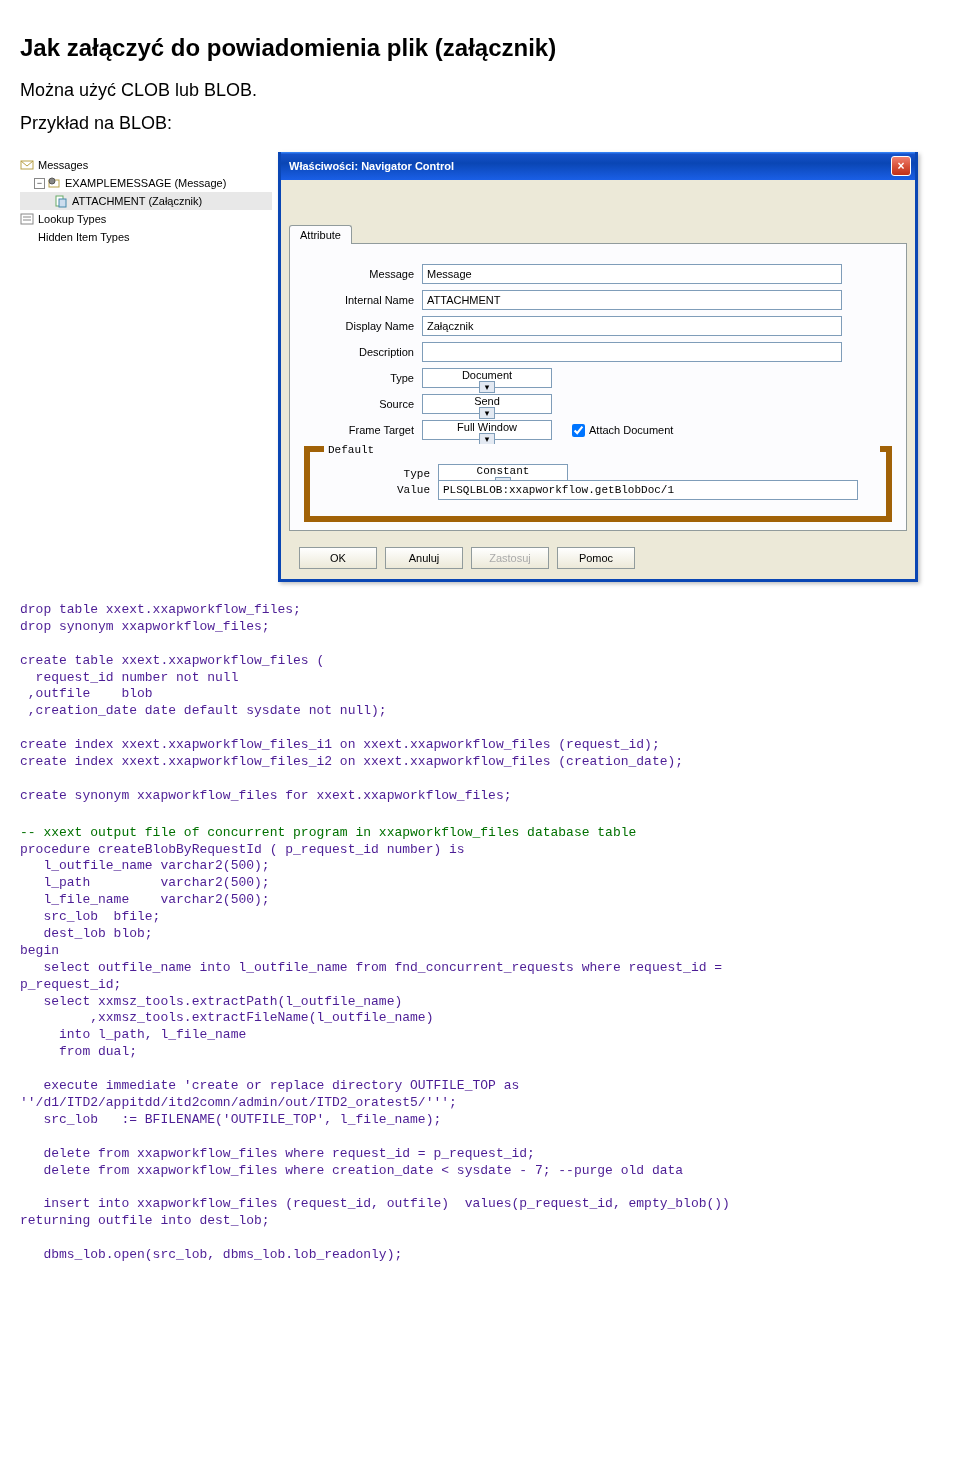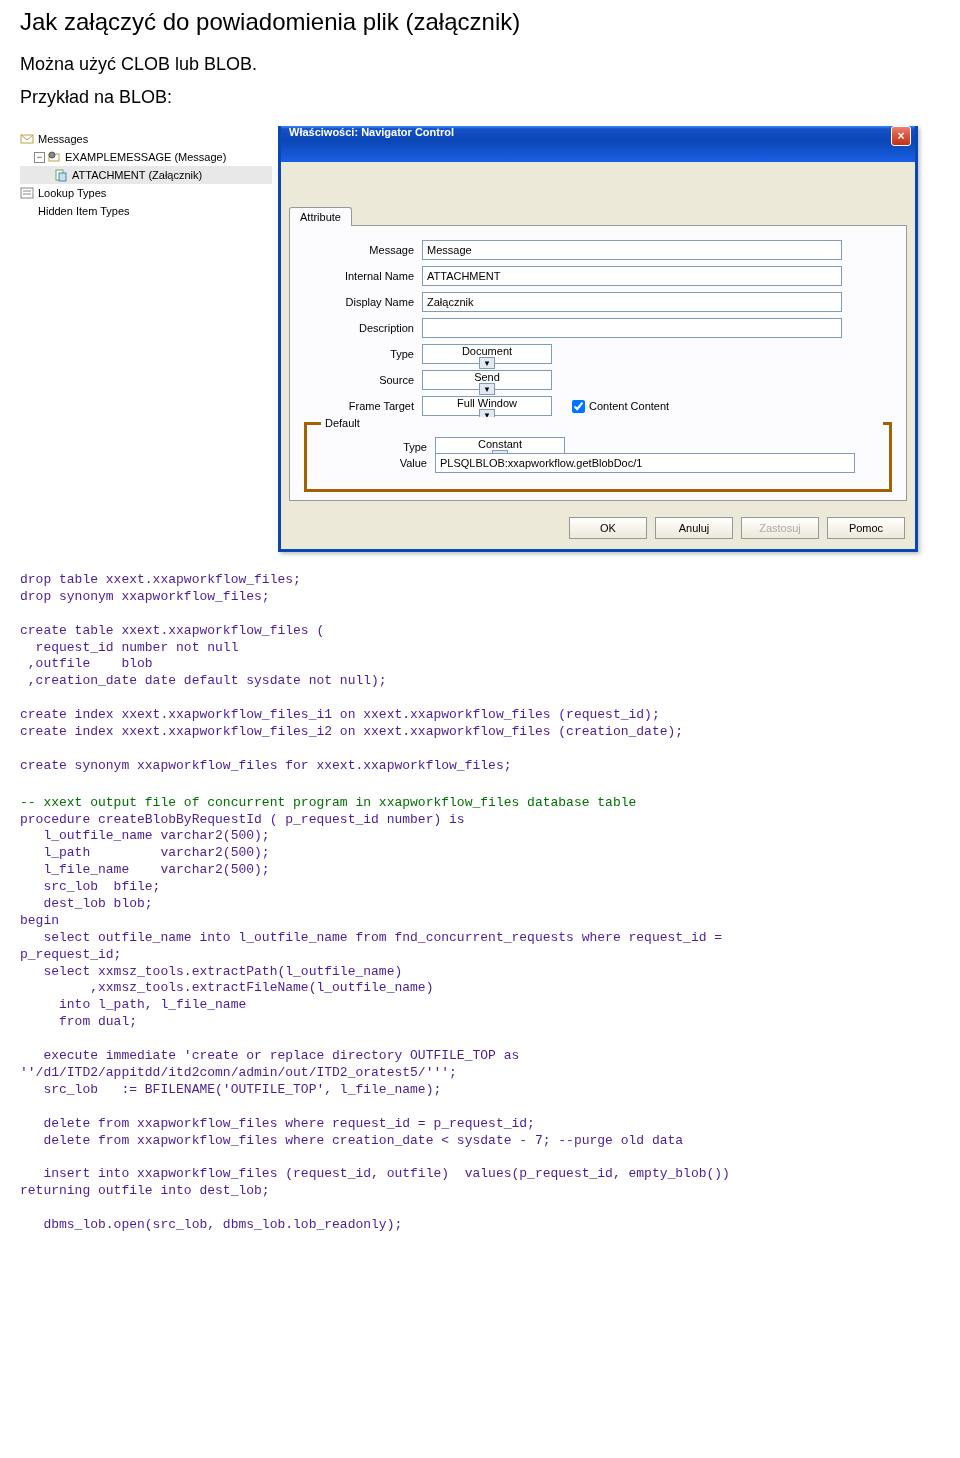--- a/index.html
+++ b/index.html
@@ -5,22 +5,23 @@
   * { box-sizing: border-box; margin: 0; padding: 0; }
   body {
     font-family: Arial, sans-serif;
     font-size: 13px;
     background: #fff;
     width: 960px;
     padding: 8px 20px;
   }
   h1 {
     font-size: 24px;
-    font-weight: normal;
+    font-weight: bold;
     margin-bottom: 18px;
+    margin-top: 26px;
   }
   .intro { font-size: 18px; margin-bottom: 12px; }
   .sub   { font-size: 18px; margin-bottom: 18px; }
 
   
   .ui-row { display: flex; gap: 6px; }
 
   
   .tree {
     font-family: Tahoma, Arial, sans-serif;
@@ -41,26 +42,26 @@
   .dialog {
     font-family: Tahoma, Arial, sans-serif;
     font-size: 11px;
     width: 640px;
     border: 3px solid #0a46b4;
     border-top: none;
     background: #ece9d8;
     box-shadow: 2px 2px 4px rgba(0,0,0,0.25);
   }
   .titlebar {
-    height: 36px;
+    height: 28px;
     background: linear-gradient(to bottom, #3a8cff 0%, #1551c9 8%, #0a46b4 40%, #1a5fe6 100%);
     color: #fff;
     font-weight: bold;
     display: flex;
-    align-items: flex-start;
+    align-items: center;
     padding: 0 4px 0 8px;
   }
   .titlebar .title { flex: 1; }
   .close-btn {
     width: 20px; height: 20px;
     background: linear-gradient(#f08070,#d8533a,#c03018);
     border: 1px solid #fff;
     border-radius: 3px;
     color:#fff; font-weight:bold; font-size:12px;
     display:flex; align-items:center; justify-content:center;
@@ -72,21 +73,21 @@
     border-bottom: none;
     background: #fcfcfe;
     padding: 3px 10px;
     border-radius: 3px 3px 0 0;
     margin-right: 2px;
   }
   .tab-body {
     border: 1px solid #919b9c;
     margin: 0 8px 8px;
     background: #fcfcfe;
-    padding: 14px 14px 8px;
+    padding: 20px 14px 8px;
     margin-top: -1px;
   }
   .form-row {
     display: flex;
     align-items: center;
     margin-bottom: 6px;
   }
   .form-row label {
     width: 110px;
     text-align: right;
@@ -98,32 +99,32 @@
     background: #fff;
     padding: 0 4px;
     font: inherit;
   }
   .text-input.wide { width: 420px; }
   .combo { width: 130px; display:flex; align-items:center; justify-content:space-between;flex-direction:column; }
   .combo .cbtn { width:16px; height:16px; border:1px solid #7f9db9; background:#e3e9f2; display:flex; align-items:center; justify-content:center; font-size:9px;}
   .checkbox-row { display:flex; align-items:center; gap:4px; margin-left: 20px; }
   .checkbox-row input { width:13px; height:13px; }
   .fieldset {
-    border: 3px solid #a16207;
+    border: 6px solid #a16207;
     padding: 10px;
     margin-top: 6px;
     position: relative;
+    font-family: Liberation Mono, monospace;
   }
   .fieldset legend { position: relative; top: -18px; left: 4px; background: #fcfcfe; padding: 0 4px; font-size: 11px; }
   .fieldset .form-row { margin-top: -10px; margin-bottom: 6px;}
   .btnbar {
     display: flex;
-    justify-content: flex-end;
     gap: 8px;
-    padding: 8px 10px 10px;
+    padding: 8px 18px 10px;
   }
   .wbtn {
     width: 78px; height: 22px;
     border: 1px solid #919b9c;
     background: linear-gradient(#fff,#ece9d8);
     font: inherit;
     cursor: pointer;
   }
   .wbtn:disabled, .wbtn.disabled { color:#aaa; cursor:default; }
 
@@ -232,21 +233,21 @@
         </div>
       </div>
       <div class="form-row">
         <label>Frame Target</label>
         <div class="combo">
           <span>Full Window</span>
           <span class="cbtn">▾</span>
         </div>
         <div class="checkbox-row">
           <input type="checkbox" checked="" style="">
-          <span>Content Content</span>
+          <span>Attach Document</span>
         </div>
       </div>
       <div class="fieldset">
         <legend>Default</legend>
         <div class="form-row">
           <label>Type</label>
           <div class="combo">
             <span>Constant</span>
             <span class="cbtn">▾</span>
           </div>

